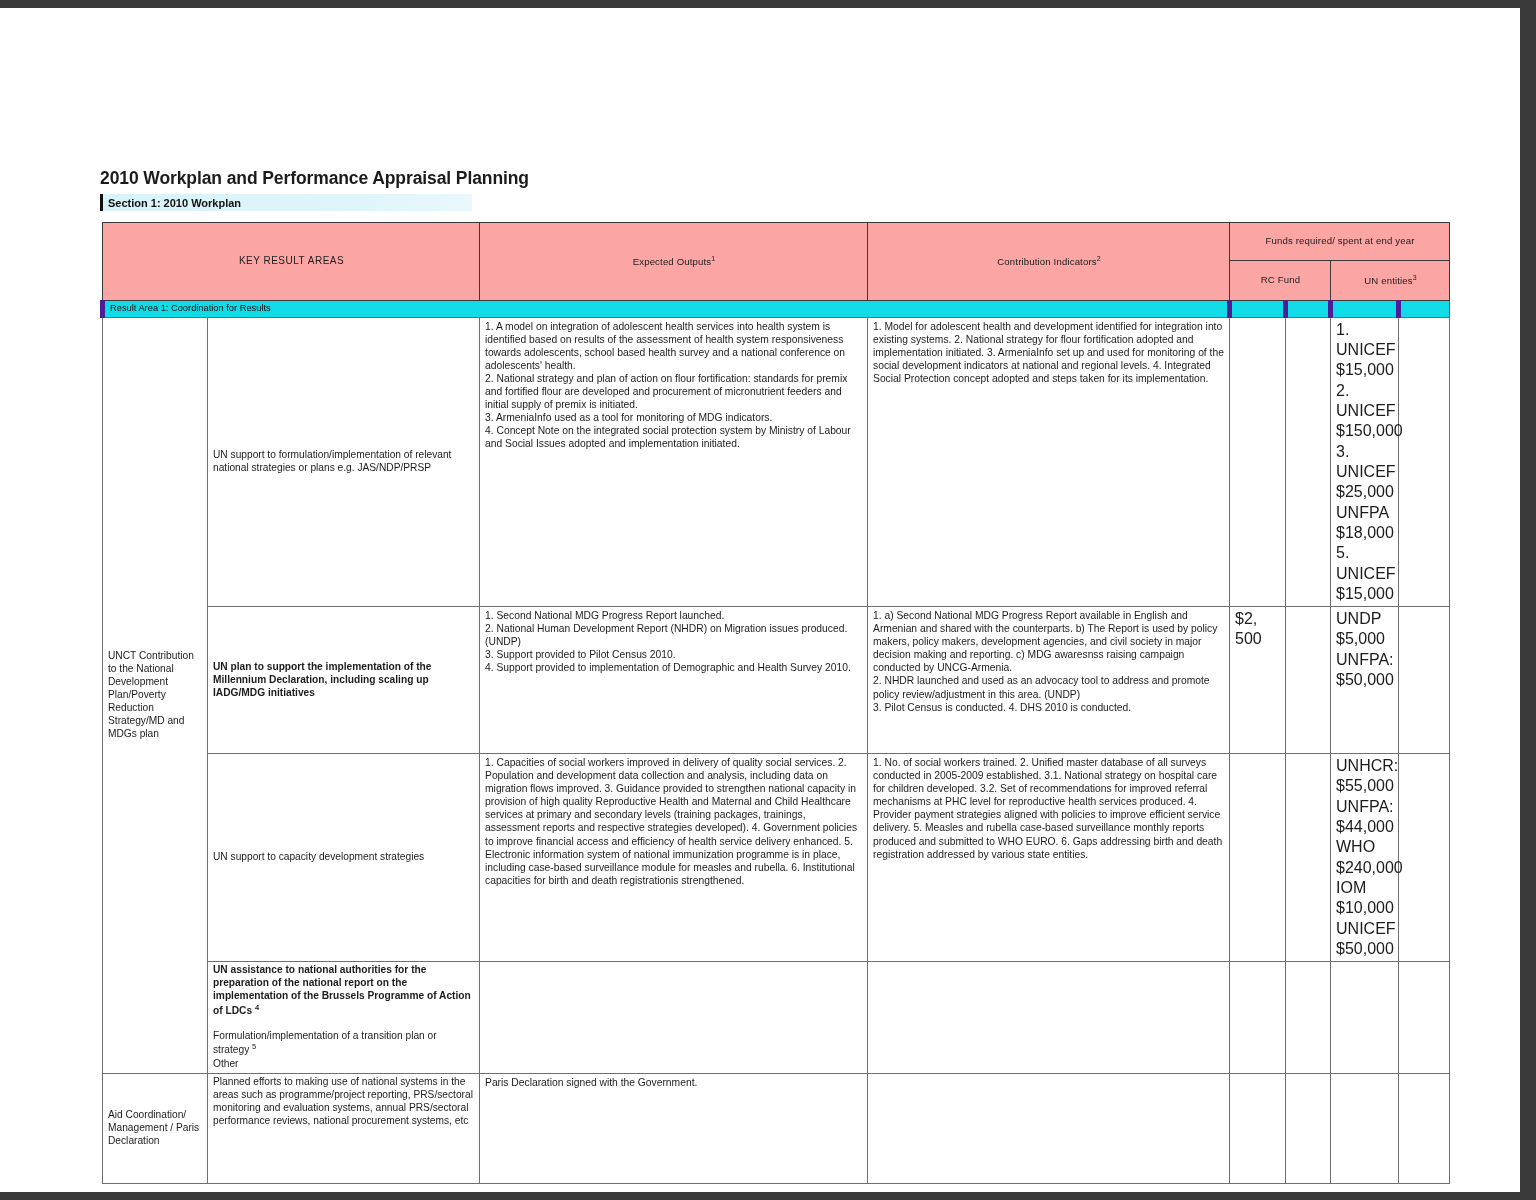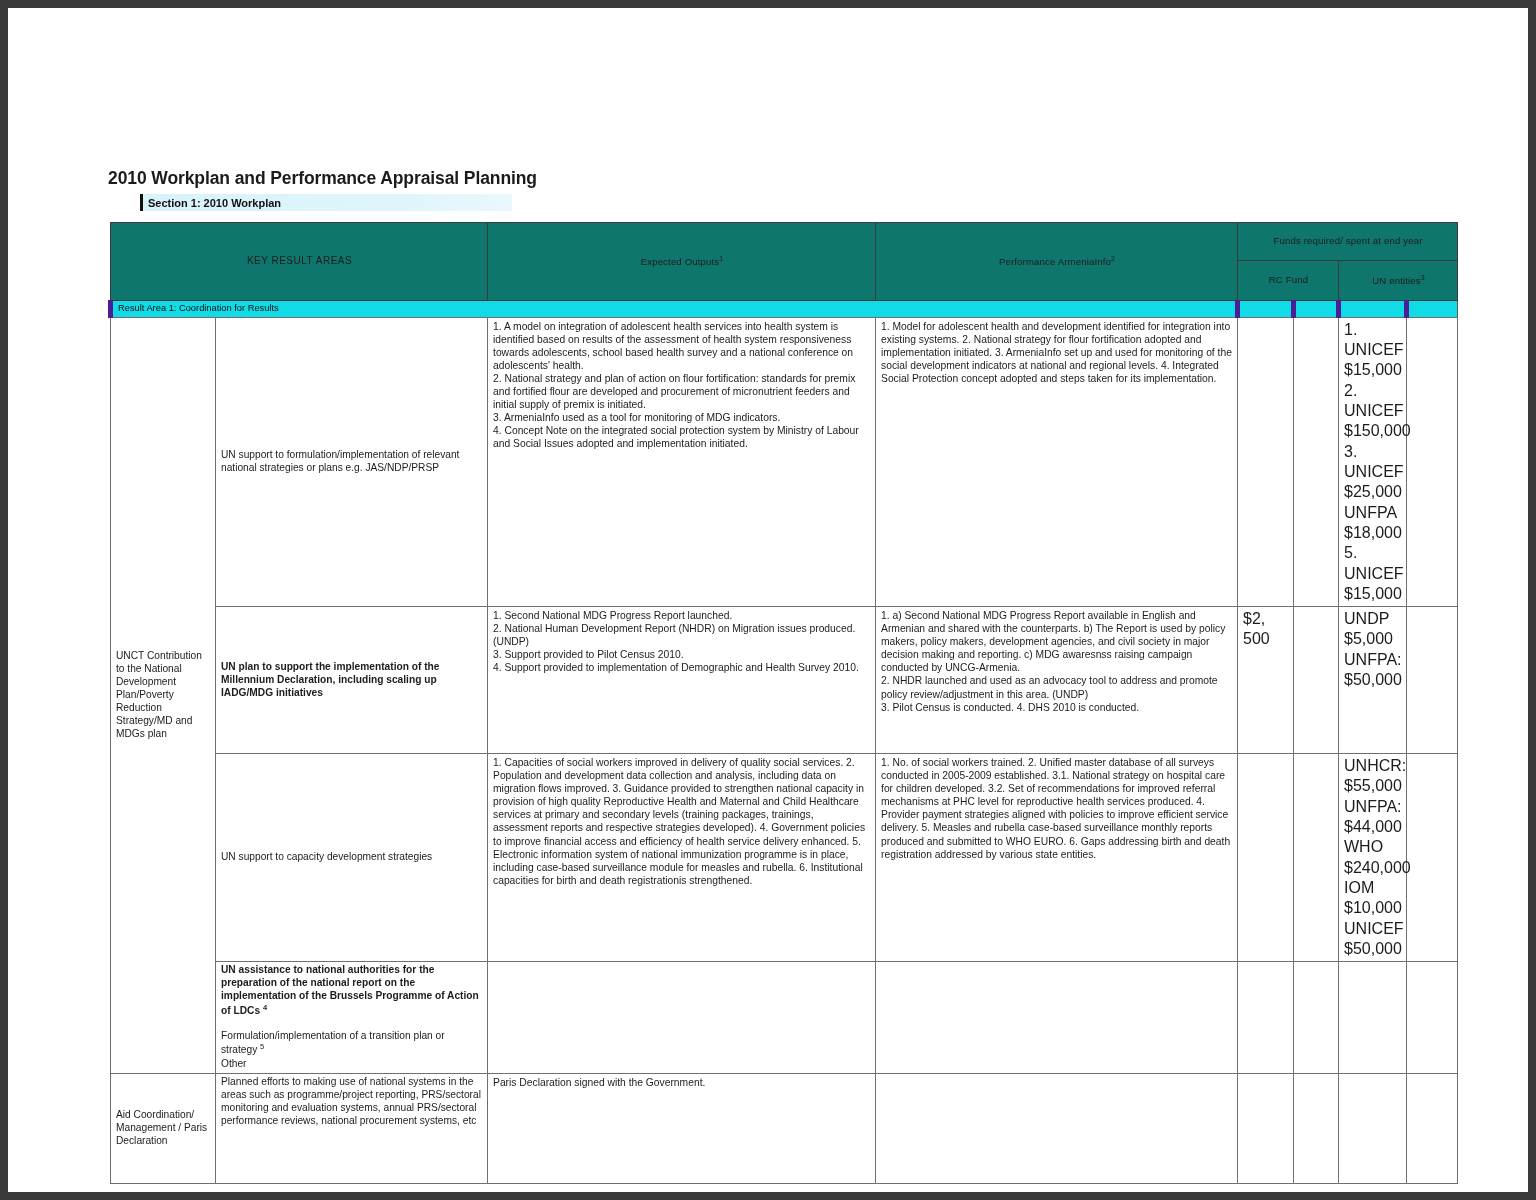--- a/index.html
+++ b/index.html
@@ -8,21 +8,21 @@
     background: #3a3a3a;
   }
   body {
     width: 1536px;
     height: 1200px;
     overflow: hidden;
     font-family: "Liberation Sans", sans-serif;
   }
   .page {
     position: absolute;
-    left: 8px;
+    left: 0;
     top: 8px;
     width: 1520px;
     height: 1184px;
     background: #ffffff;
     box-sizing: border-box;
   }
   .doc {
     position: absolute;
     left: 100px;
     top: 160px;
@@ -45,21 +45,20 @@
   .section-bar {
     height: 17px;
     width: 372px;
     background: linear-gradient(to right, #d8f3fa 0%, #dff5fb 70%, #e9f8fc 100%);
     border-left: 3px solid #111;
     box-sizing: border-box;
     display: flex;
     align-items: center;
     padding-left: 5px;
     margin-bottom: 11px;
-    margin-left: 32px;
   }
   .section-bar span {
     font-size: 11px;
     font-weight: bold;
     color: #111;
   }
 
   table.wp {
     border-collapse: collapse;
     table-layout: fixed;
@@ -70,21 +69,21 @@
   table.wp td, table.wp th {
     border: 1px solid #6f6f6f;
     vertical-align: top;
     padding: 2px 4px 2px 5px;
     box-sizing: border-box;
     line-height: 1.27;
     font-weight: normal;
     text-align: left;
   }
   .hdr {
-    background: #0f766e;
+    background: #fca5a5;
     text-align: center !important;
     vertical-align: middle !important;
     font-weight: normal;
     font-size: 9.6px;
     letter-spacing: 0.15px;
     border: 1px solid #3a3a3a !important;
   }
   .hdr-kra { font-size: 10px; letter-spacing: 0.5px; }
   .hdr sup { font-size: 7px; vertical-align: super; }
   .band td {
@@ -133,21 +132,21 @@
         <col style="width:56px">
         <col style="width:45px">
         <col style="width:68px">
         <col style="width:51px">
       </colgroup>
 
       <thead>
         <tr>
           <th class="hdr hdr-kra" colspan="2" rowspan="2">KEY RESULT AREAS</th>
           <th class="hdr" rowspan="2"><span>Expected Outputs</span><sup>1</sup></th>
-          <th class="hdr" rowspan="2"><span>Performance ArmeniaInfo</span><sup>2</sup></th>
+          <th class="hdr" rowspan="2"><span>Contribution Indicators</span><sup>2</sup></th>
           <th class="hdr" colspan="4" style="height:38px">Funds required/ spent at end year</th>
         </tr>
         <tr>
           <th class="hdr" colspan="2" style="height:40px">RC Fund</th>
           <th class="hdr" colspan="2"><span>UN entities</span><sup>3</sup></th>
         </tr>
       </thead>
 
       <tbody>
         <tr class="band">

